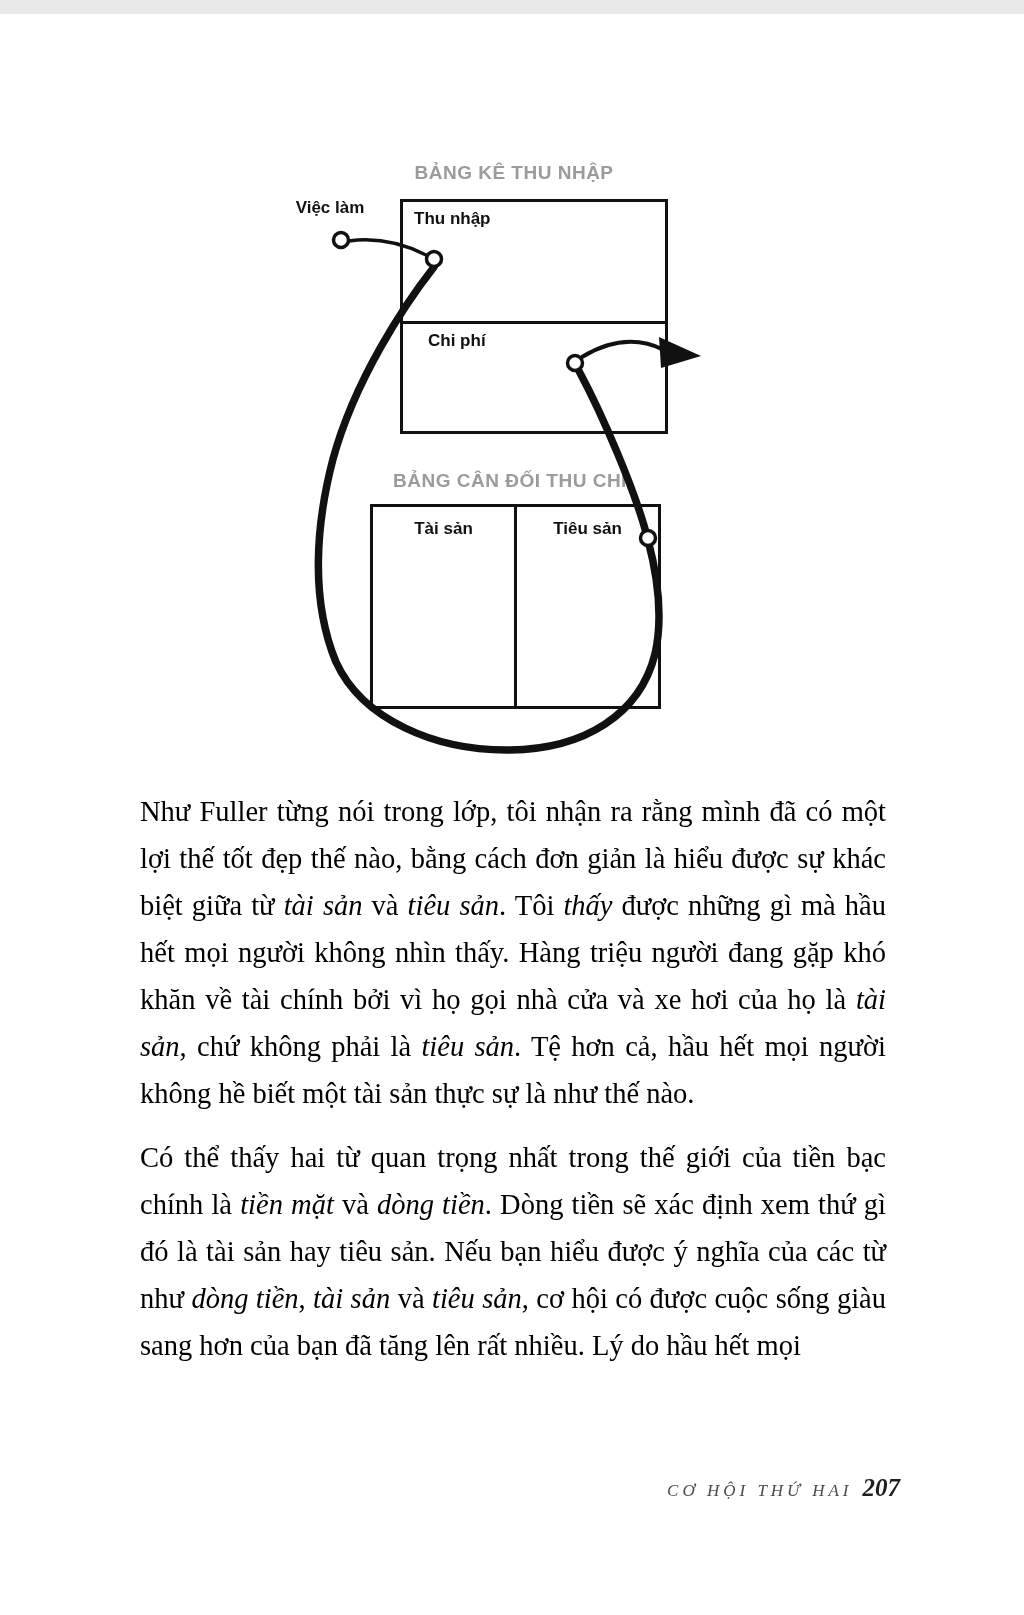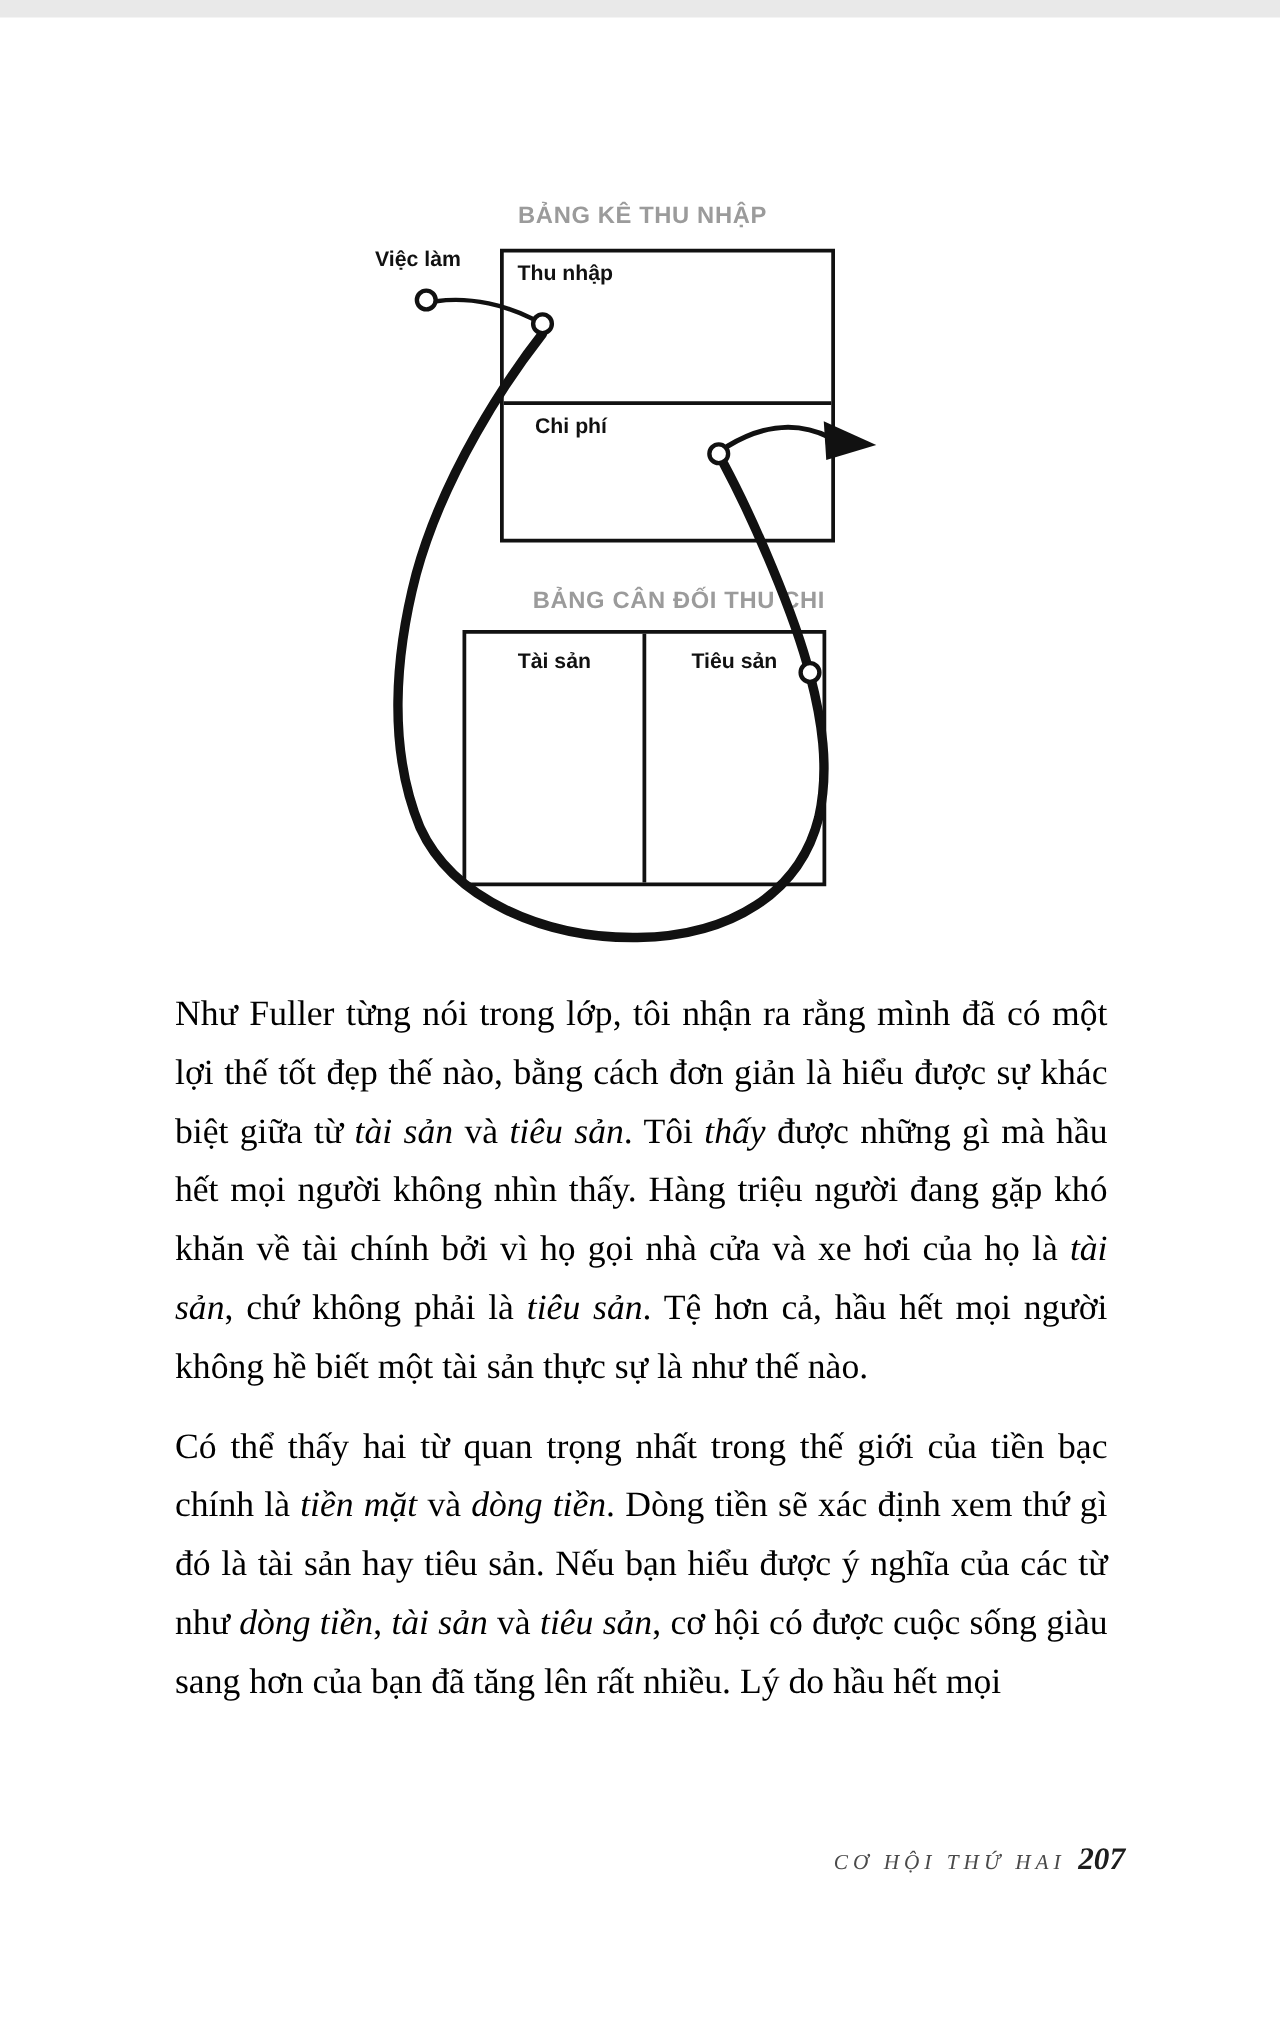--- a/index.html
+++ b/index.html
@@ -21,30 +21,30 @@
   .dg-title {
     position: absolute;
     font-family: "Liberation Sans", sans-serif;
     font-weight: bold;
     font-size: 19px;
     letter-spacing: 0.5px;
     color: #9b9b9b;
     text-align: center;
   }
   .dg-title.income-stmt { left: 400px; top: 148px; width: 228px; }
-  .dg-title.balance-sheet { left: 360px; top: 456px; width: 300px; text-align: right; }
+  .dg-title.balance-sheet { left: 360px; top: 456px; width: 300px; }
 
   .dg-label {
     font-family: "Liberation Sans", sans-serif;
     font-weight: bold;
     font-size: 17px;
     color: #111;
   }
 
-  .job-label { position: absolute; left: 300px; top: 184px; width: 84px; }
+  .job-label { position: absolute; left: 288px; top: 184px; width: 84px; text-align: center; }
 
   .income-box {
     position: absolute; left: 400px; top: 185px; width: 268px; height: 235px;
     border: 3px solid #111; background: transparent;
   }
   .income-box .sec-top { height: 122px; border-bottom: 3px solid #111; padding: 7px 0 0 11px; }
   .income-box .sec-bottom { padding: 7px 0 0 25px; }
 
   .balance-box {
     position: absolute; left: 370px; top: 490px; width: 291px; height: 205px;

